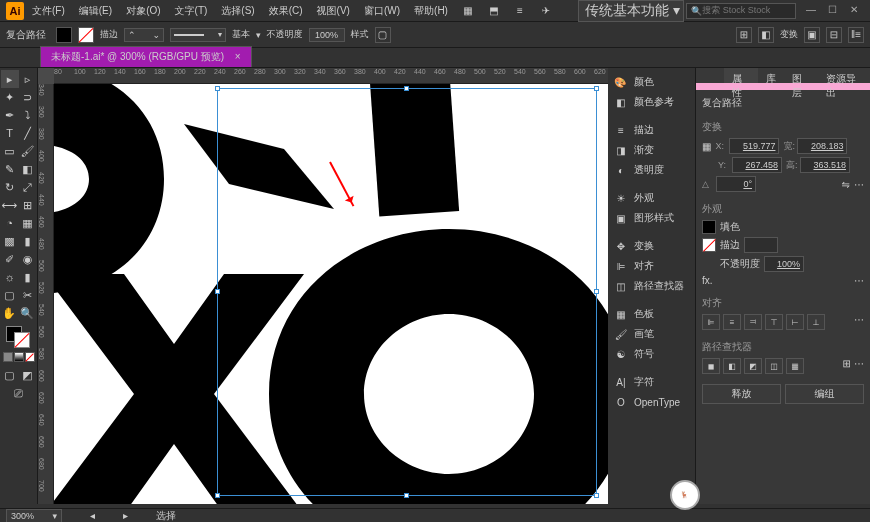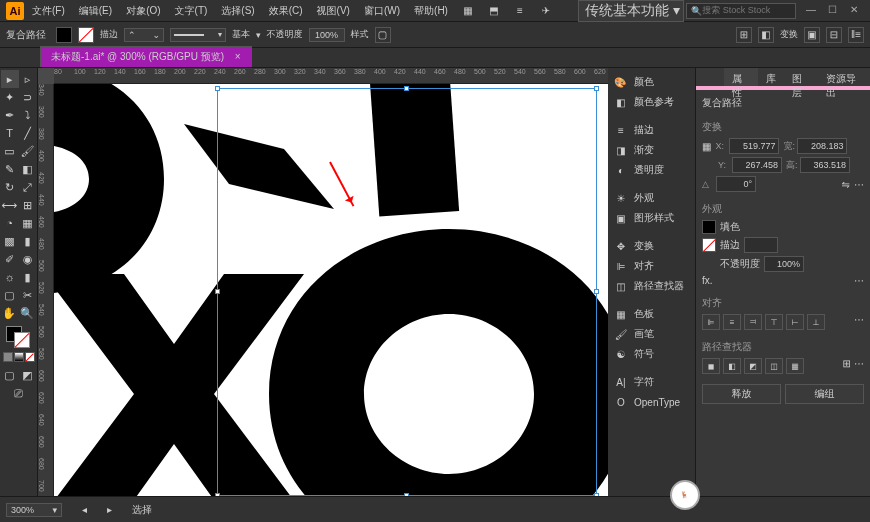--- a/index.html
+++ b/index.html
@@ -53,34 +53,34 @@
 .sel-handle { width: 5px; height: 5px; background: #fff; border: 1px solid #3b8fd4; position: absolute; }
 .annotation-arrow { position: absolute; width: 2px; height: 50px; background: red; transform-origin: top; }
 .annotation-arrow::after { content: ''; position: absolute; bottom: -1px; left: -4px; border: 5px solid transparent; border-top-color: red; }
 
 .right-panels { width: 262px; background: #323232; display: flex; }
 .panel-left { width: 88px; background: #323232; border-right: 1px solid #1a1a1a; padding: 4px 0; }
 .panel-item { display: flex; align-items: center; padding: 3px 6px; font-size: 10px; cursor: pointer; gap: 6px; }
 .panel-item-icon { width: 14px; height: 14px; display:flex; align-items:center; justify-content:center; font-size:10px; }
 .panel-sep { height: 8px; }
 .panel-right { flex: 1; background: #383838; }
-.prop-tabs { display: flex; height: 22px; border-bottom: 4px solid #f9a8d4; padding-left: 28px; }
+.prop-tabs { display: flex; height: 22px; border-bottom: 7px solid #f9a8d4; padding-left: 28px; }
 .prop-tab { padding: 4px 8px; font-size: 10px; cursor: pointer; }
 .prop-tab.active { background: #424242; }
 .prop-body { padding: 6px; font-size: 10px; }
 .prop-section { margin-bottom: 10px; }
 .prop-title { font-size: 10px; color: #999; margin-bottom: 4px; }
 .prop-row { display: flex; align-items: center; gap: 4px; margin-bottom: 3px; }
-.prop-field { width: 50px; height: 16px; background: #2e2e2e; border: 1px solid #555; font-size: 9px; color: #ccc; text-align: right; padding-right: 3px; display:flex; align-items:center; justify-content:flex-end; }
+.prop-field { width: 50px; height: 16px; background: #2e2e2e; border: 1px solid #555; font-size: 9px; color: #ccc; text-align: right; padding-right: 3px; display:flex; align-items:center; justify-content:flex-end;text-decoration:underline; }
 .prop-label { font-size: 9px; color: #999; width: 10px; }
 .align-row { display: flex; gap: 3px; flex-wrap: wrap; }
 .align-btn { width: 18px; height: 16px; background: #3a3a3a; border: 1px solid #555; cursor: pointer; display:flex; align-items:center; justify-content:center; font-size:8px; }
 .quick-btn { flex:1; height: 20px; background: #3a3a3a; border: 1px solid #555; cursor: pointer; font-size: 10px; display:flex; align-items:center; justify-content:center; }
 
-.statusbar { position: absolute; bottom: 0; left: 0; right: 0; height: 26px; background: #323232; border-top: 1px solid #1a1a1a; display: flex; align-items: center; padding: 0 6px; font-size: 10px; gap: 20px; }
+.statusbar { position: absolute; bottom: 0; left: 0; right: 0; height: 14px; background: #323232; border-top: 1px solid #1a1a1a; display: flex; align-items: center; padding: 0 6px; font-size: 10px; gap: 28px; }
 .zoom-sel { width: 56px; height: 14px; background: #3a3a3a; border: 1px solid #555; font-size: 9px; padding: 0 4px; display:flex; align-items:center; justify-content:space-between; }
 
 .watermark { position: absolute; bottom: 12px; right: 170px; width: 30px; height: 30px; border-radius: 50%; background: #fff; border: 2px solid #aaa; display:flex; align-items:center; justify-content:center; font-size: 7px; color:#333; }
 
 .letters svg { position:absolute; top:0; left:0; }
 </style>
 </head>
 <body>
 
 <div class="menubar">

